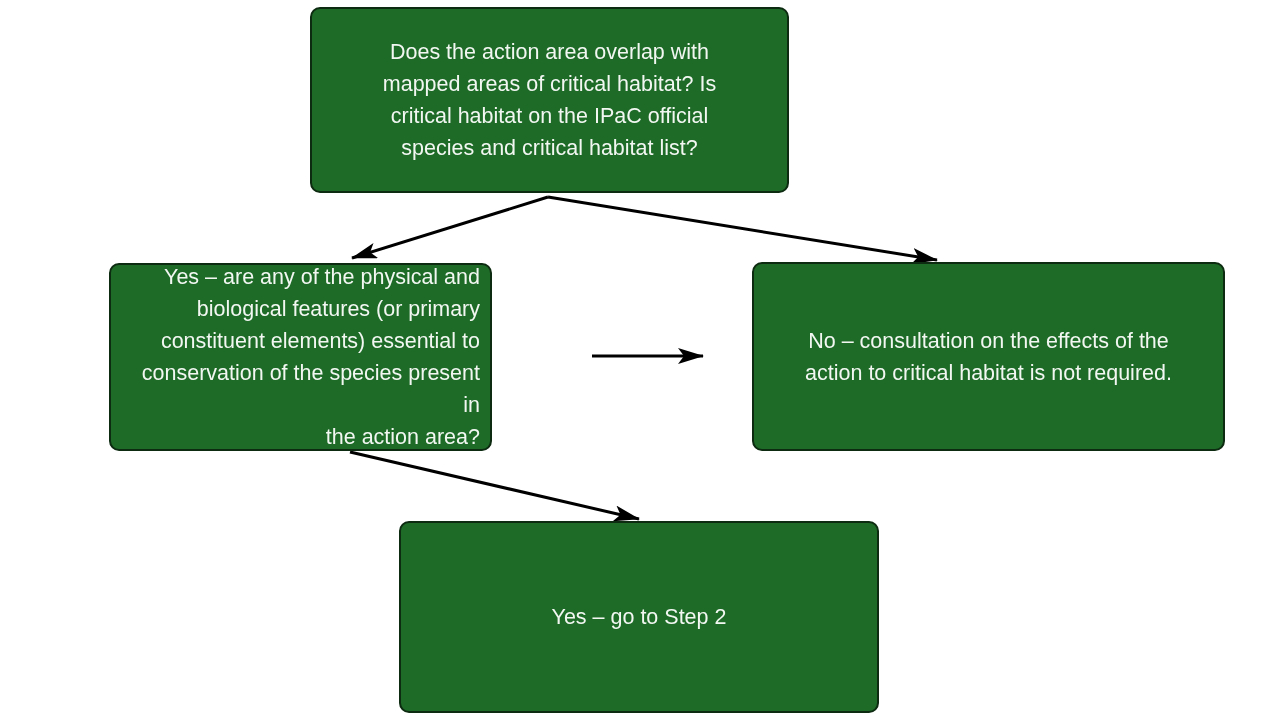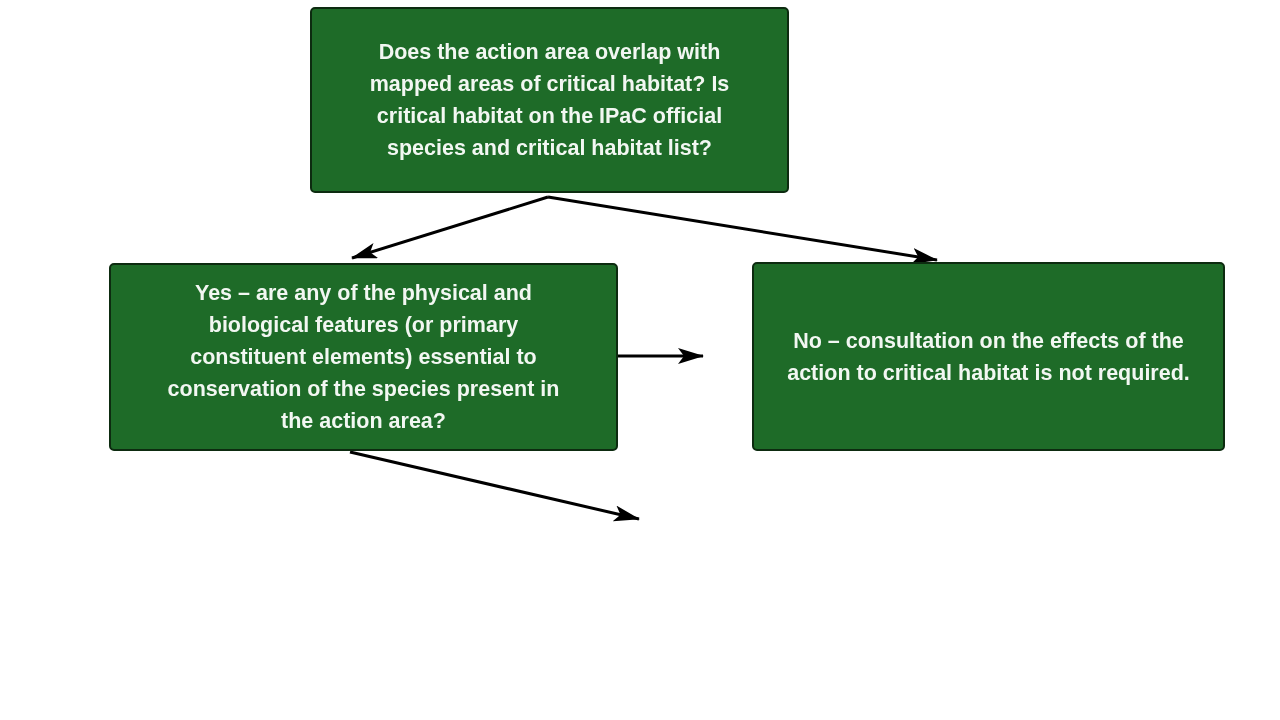--- a/index.html
+++ b/index.html
@@ -21,34 +21,33 @@
     top: 0;
     width: 1280px;
     height: 720px;
     pointer-events: none;
   }
   .node {
     position: absolute;
     box-sizing: border-box;
     background: #1e6b28;
     border: 2.5px solid #0d2b10;
-    border-radius: 5px;
+    border-radius: 10px;
     color: #f2f7f2;
     display: flex;
     align-items: center;
     justify-content: center;
     text-align: center;
     font-size: 21.5px;
     line-height: 32px;
     white-space: pre-line;
     padding: 6px 10px;
-    font-weight: bold;
   }
   .node-top    { left: 310px; top: 7px;   width: 479px; height: 186px; }
-  .node-left   { left: 109px; top: 263px; width: 509px; height: 188px; }
+  .node-left   { left: 109px; top: 263px; width: 383px; height: 188px; text-align: right; }
   .node-right  { left: 708px; top: 262px; width: 473px; height: 189px; margin-left: 44px; }
   .node-bottom { left: 399px; top: 521px; width: 480px; height: 192px; }
 </style>
 </head>
 <body>
 
 <div class="canvas">
 
   <svg class="connector-layer" width="1280" height="720" viewBox="0 0 1280 720" xmlns="http://www.w3.org/2000/svg">
     <defs>
@@ -75,14 +74,17 @@
 constituent elements) essential to
 conservation of the species present in
 the action area?</span>
   </div>
 
   <div class="node node-right">
     <span>No – consultation on the effects of the
 action to critical habitat is not required.</span>
   </div>
 
+  <div class="node node-bottom">
+    <span>Yes – go to Step 2</span>
+  </div>
 
 </div>
 
 </body></html>

